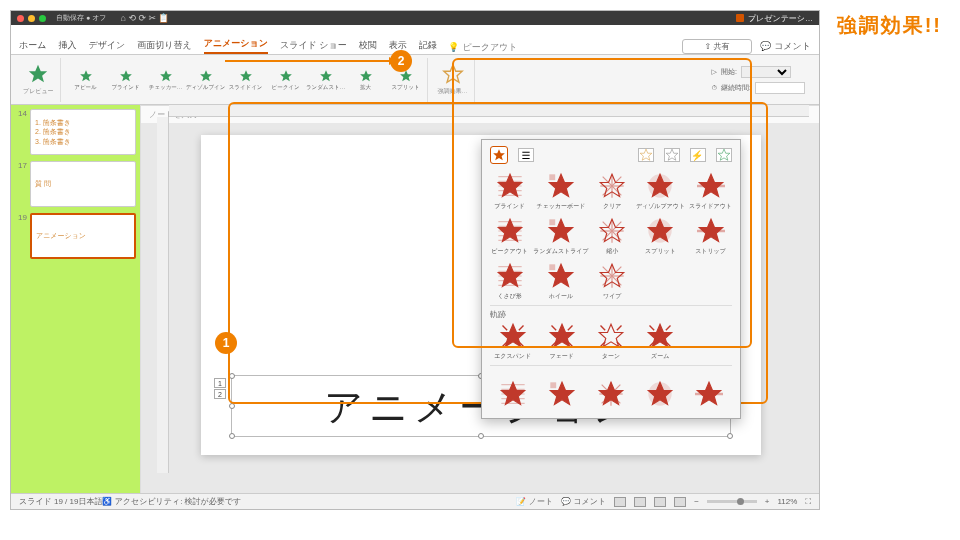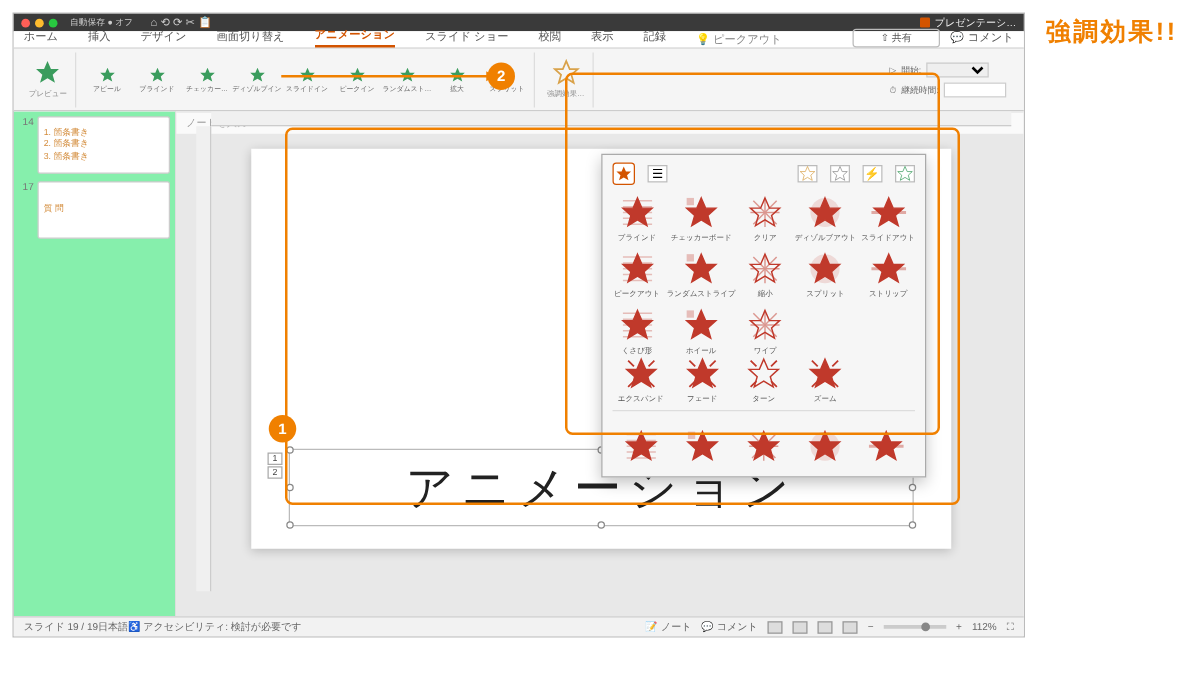--- a/index.html
+++ b/index.html
@@ -8,39 +8,39 @@
   .app { position: absolute; left: 10px; top: 10px; width: 810px; height: 500px; border: 1px solid #bbb; background: #fff; display: flex; flex-direction: column; }
   
   .mac-title { height: 14px; background: #3a3a3a; display: flex; align-items: center; padding: 0 6px; gap: 4px; color:#ddd; font-size:8px;}
   .dot { width: 7px; height: 7px; border-radius: 50%; }
   .dot.r{background:#ff5f57}.dot.y{background:#febc2e}.dot.g{background:#28c840}
   .mac-title .autosave{margin-left:6px;font-size:7px;color:#ccc}
   .mac-title .qat{margin-left:10px;display:flex;gap:6px;color:#ccc;font-size:9px}
   .mac-title .filename{margin-left:auto;display:flex;align-items:center;gap:4px;color:#eee;font-size:8px}
   .mac-title .fileicon{width:8px;height:8px;background:#d35400;border-radius:1px}
   
-  .tabs { height: 14px; background: #fff; border-bottom: 1px solid #ccc; display: flex; align-items: flex-end; padding: 0 8px; gap: 24px; font-size: 9px; color: #555; position: relative;}
+  .tabs { height: 30px; background: #fff; border-bottom: 1px solid #ccc; display: flex; align-items: flex-end; padding: 0 8px; gap: 12px; font-size: 9px; color: #555; position: relative;}
   .tab { padding-bottom: 2px; cursor: pointer; }
   .tab.active { color: #d35400; border-bottom: 2px solid #d35400; font-weight: 600; }
   .tabs .right { margin-left: auto; display:flex; gap:8px; align-items:center;}
   .btn-share{border:1px solid #bbb;border-radius:3px;padding:1px 22px;font-size:8px;color:#555}
   
   .ribbon { height: 50px; background: #f5f5f5; border-bottom: 1px solid #ccc; display: flex; align-items: center; padding: 0 6px; gap: 4px; position: relative;}
   .rib-group { display: flex; flex-direction: column; align-items: center; gap: 2px; border-right: 1px solid #ddd; padding: 2px 6px; height: 44px; justify-content: center;}
   .rib-group:last-child{border-right:none}
   .rib-label { font-size: 6px; color: #888; }
   .star-row { display: flex; gap: 10px; align-items: flex-start;}
   .star-item { display: flex; flex-direction: column; align-items: center; gap: 1px; width: 30px;}
   .star-item .lbl { font-size: 5.5px; color: #666; text-align: center; white-space: nowrap; overflow:hidden;}
   .rib-tail { display:flex; flex-direction:column; gap:4px; margin-left:auto; padding-right:8px; font-size:7px; color:#666;}
   .rib-tail .row{display:flex;align-items:center;gap:4px}
   .rib-tail select,.rib-tail input{font-size:7px;border:1px solid #ccc;padding:0 2px;height:12px;width:50px}
   
   .body { flex: 1; display: flex; overflow: hidden; }
-  .thumbs { width: 130px; background: #86efac; border-right: 1px solid #ddd; overflow-y: auto; padding: 4px 4px; display: flex; flex-direction: column; gap: 6px;}
+  .thumbs { width: 130px; background: #bef264; border-right: 1px solid #ddd; overflow-y: auto; padding: 4px 4px; display: flex; flex-direction: column; gap: 6px;}
   .thumb-wrap{display:flex;gap:3px}
   .thumb-num{font-size:8px;color:#777;width:12px;text-align:right}
   .thumb { flex:1; height: 46px; background: #fff; border: 1px solid #ccc; border-radius: 2px; padding: 4px; font-size: 7px; color: #d38b3a; display:flex;flex-direction:column;justify-content:center}
   .thumb.sel{border:2px solid #d35400}
   .thumb .line{line-height:1.3}
   .thumb.gray .line{color:#999}
   .editor { flex:1; position:relative; background:#e8e8e8; overflow:hidden;}
   .ruler-h{position:absolute;left:28px;right:10px;top:0;height:12px;background:#f0f0f0;border-bottom:1px solid #ccc}
   .ruler-v{position:absolute;left:16px;top:12px;bottom:20px;width:12px;background:#f0f0f0;border-right:1px solid #ccc}
   .slide { position:absolute; left:60px; top:30px; width:560px; height:320px; background:#fff; box-shadow:0 2px 8px rgba(0,0,0,.2);}
@@ -208,20 +208,26 @@
             <div class="line">2. 箇条書き</div>
             <div class="line">3. 箇条書き</div>
           </div>
         </div>
         <div class="thumb-wrap">
           <div class="thumb-num">17</div>
           <div class="thumb">
             <div class="line">質 問</div>
           </div>
         </div>
+        <div class="thumb-wrap">
+          <div class="thumb-num">19</div>
+          <div class="thumb sel">
+            <div class="line">アニメーション</div>
+          </div>
+        </div>
       </div>
     <div class="editor">
       <div class="ruler-h"></div>
       <div class="ruler-v"></div>
       <div class="slide">
         <div class="textbox">
           <div class="anim-badge">
             <span>1</span>
             <span>2</span>
           </div>
@@ -366,20 +372,21 @@
                     <line x1="12" y1="2" x2="12" y2="22"></line>
                     <line x1="2" y1="12" x2="22" y2="12"></line>
                     <line x1="4" y1="4" x2="20" y2="20"></line>
                     <line x1="20" y1="4" x2="4" y2="20"></line>
                   </g>
                   <polygon points="12,2 15,9 22,9 16.5,14 18.5,21 12,17 5.5,21 7.5,14 2,9 9,9" fill="none" stroke="#c0392b" stroke-width="1"></polygon>
                 </svg>
                 <span class="lbl">ワイプ</span>
               </div>
             </div>
+          <div class="gal-section-label">軌跡</div>
           <div class="gal-grid" id="gal-path">
               <div class="gal-item">
                 <svg class="star-gal" viewBox="0 0 24 24">
                   <path d="M3 3l4 4M21 3l-4 4M3 21l4-4M21 21l-4-4" stroke="#c0392b" stroke-width="1.2" fill="none"></path>
                   <polygon points="12,2 15,9 22,9 16.5,14 18.5,21 12,17 5.5,21 7.5,14 2,9 9,9" fill="#c0392b" stroke="#c0392b" stroke-width="1"></polygon>
                 </svg>
                 <span class="lbl">エクスパンド</span>
               </div>
               <div class="gal-item">
                 <svg class="star-gal" viewBox="0 0 24 24">

